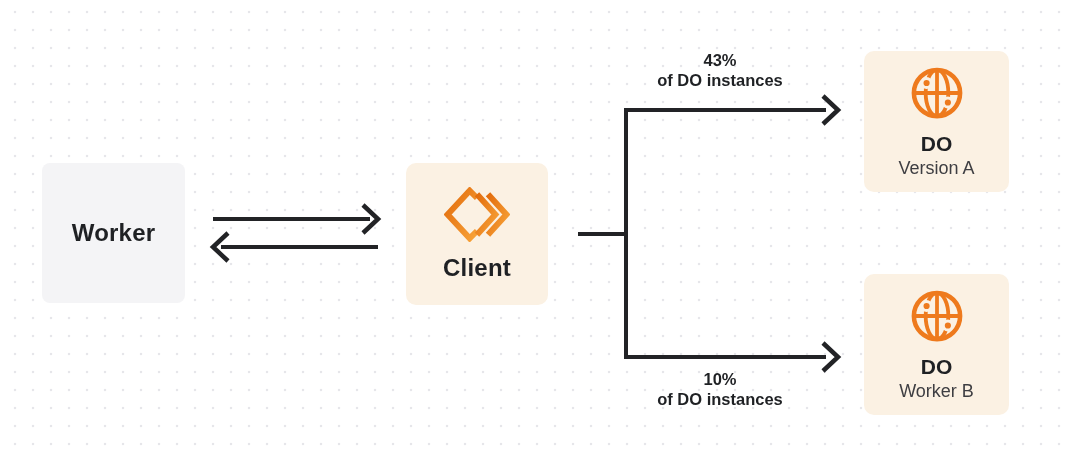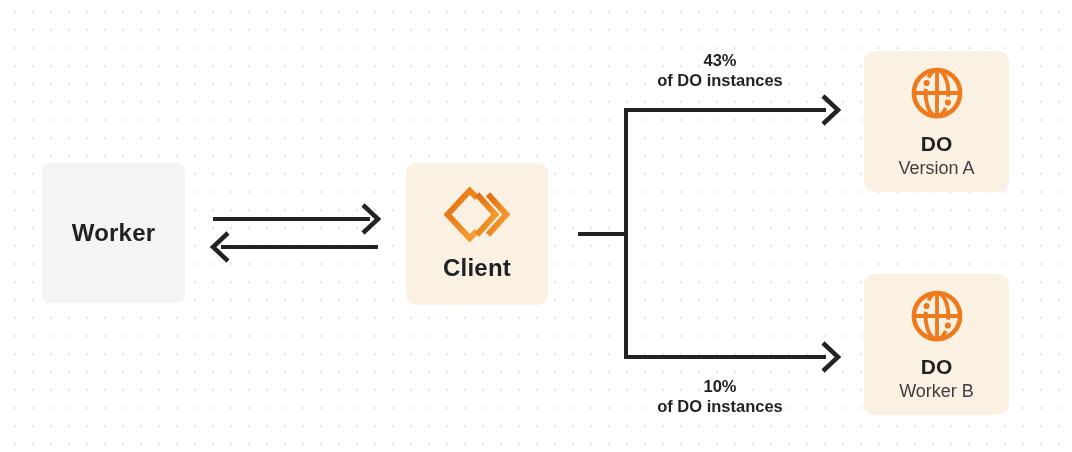--- a/index.html
+++ b/index.html
@@ -93,21 +93,21 @@
     position: absolute;
     z-index: 2;
     width: 190px;
     text-align: center;
     font-size: 16.5px;
     font-weight: 700;
     line-height: 20px;
     color: var(--text-dark, #1F2124);
   }
   .branch-label-a { left: 625px; top: 50px; }
-  .branch-label-b { left: 625px; top: 369px; margin-top: 7px; }
+  .branch-label-b { left: 625px; top: 369px; }
   .icon { display: block; }
   .globe-stroke { stroke: var(--accent-orange, #EE7A1D); }
   .globe-dot { fill: var(--accent-orange, #EE7A1D); stroke: var(--box-cream, #FBF1E3); }
 </style>
 </head>
 <body>
 
 <div class="canvas">
 
   <svg class="connectors" width="1072" height="452" viewBox="0 0 1072 452" aria-hidden="true">

